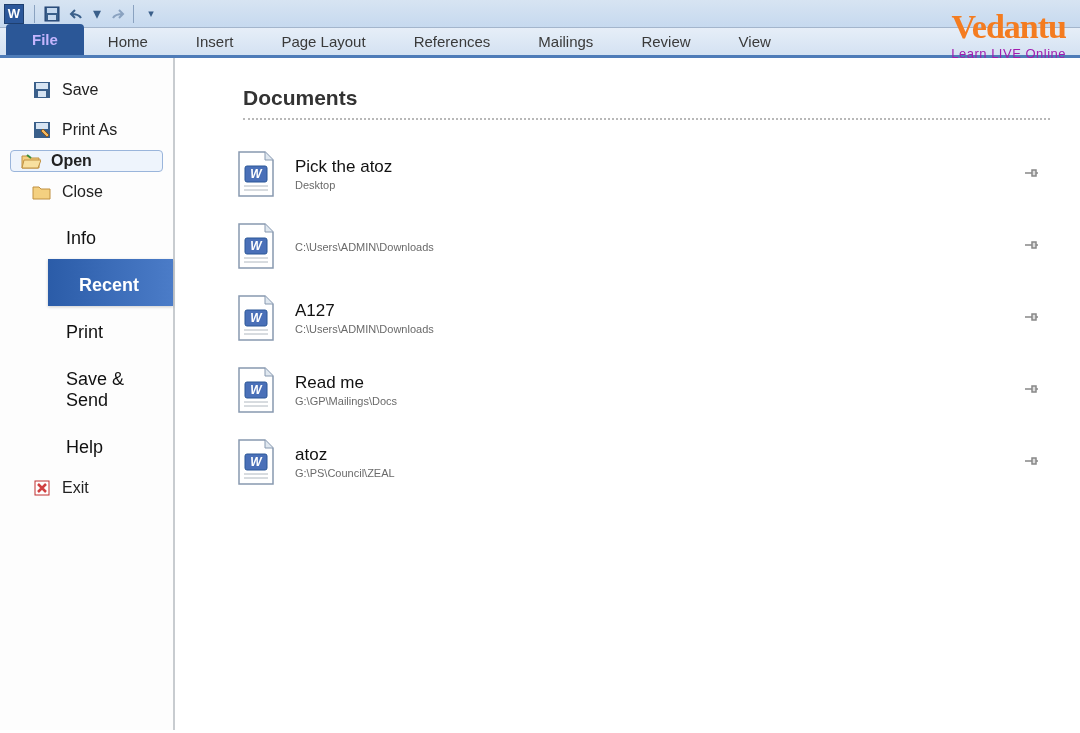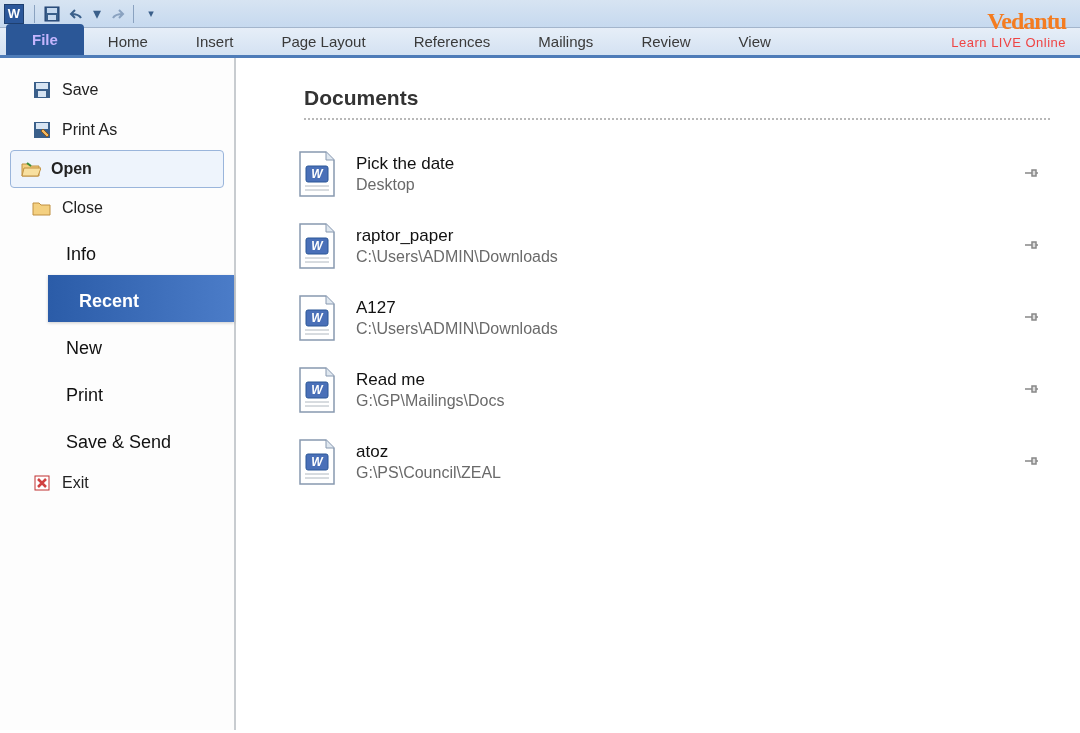--- a/index.html
+++ b/index.html
@@ -8,40 +8,40 @@
     .title-bar { height: 28px; background: linear-gradient(to bottom, #d7e4f2, #c6d9ef); display: flex; align-items: center; padding: 0 4px; border-bottom: 1px solid #a3b5cc; }
     .title-bar .app-icon { width: 20px; height: 20px; background: #2b579a; border: 1px solid #1e3f6f; display: flex; align-items: center; justify-content: center; color: white; font-weight: bold; font-size: 13px; margin-right: 6px; }
     .qat-btn { width: 24px; height: 20px; display: flex; align-items: center; justify-content: center; margin: 0 1px; color: #3a5f8a; }
     .qat-sep { width: 1px; height: 18px; background: #8aa2c0; margin: 0 4px; }
     
     .ribbon-tabs { height: 30px; background: linear-gradient(to bottom, #e6eef8, #d4e2f2); display: flex; align-items: flex-end; border-bottom: 3px solid #4e7cb8; padding-left: 6px; }
     .tab { padding: 6px 24px 5px; font-size: 15px; color: #3a3a3a; cursor: pointer; }
     .tab.active { background: #2b5797; color: #c4b5fd; font-weight: 600; border-radius: 4px 4px 0 0; padding: 7px 26px; }
     
     .backstage { display: flex; height: calc(733px - 61px); }
-    .side-menu { width: 236px; background: #fdfdfd; border-right: 2px solid #c8ccd0; padding-top: 12px; }
+    .side-menu { width: 175px; background: #fdfdfd; border-right: 2px solid #c8ccd0; padding-top: 12px; }
     .menu-item { display: flex; align-items: center; padding: 10px 18px; font-size: 16px; color: #222; cursor: pointer; }
-    .menu-item.selected { background: #eef4fc; border: 1px solid #9ab5db; border-radius: 4px; margin: 0 10px; padding: 8px 10px; font-weight: 600; }
+    .menu-item.selected { background: #eef4fc; border: 1px solid #9ab5db; border-radius: 4px; margin: 0 10px; padding: 0 10px; font-weight: 600; }
     .menu-item .mi-icon { width: 20px; height: 20px; margin-right: 10px; display: inline-flex; align-items: center; justify-content: center; }
     .menu-item.indent { padding-left: 32px; }
     .menu-section { padding: 16px 18px 10px; font-size: 18px; color: #111; margin-left: 48px; }
     .menu-section.active { background: linear-gradient(to right, #2b5ca8, #4b7cc8); color: white; font-weight: 600; box-shadow: 0 1px 3px rgba(0,0,0,0.2); padding-left: 31px; }
     
     .content { flex: 1; padding: 28px 30px 0 60px; }
     .section-header { font-size: 21px; font-weight: 700; color: #333; padding-bottom: 8px; border-bottom: 2px dotted #b8b8b8; margin-bottom: 18px; margin-left: 8px; }
     .doc-row { display: flex; align-items: center; padding: 12px 0; cursor: pointer; }
     .doc-icon { width: 42px; height: 48px; margin-right: 18px; flex-shrink: 0; }
     .doc-info { flex: 1; }
     .doc-name { font-size: 17px; color: #111; font-weight: 500; }
-    .doc-path { font-size: 16px; color: #6a6a6a; margin-top: 2px; }
+    .doc-path { font-size: 11px; color: #6a6a6a; margin-top: 2px; }
     .pin-icon { width: 20px; height: 20px; color: #888; cursor: pointer; margin-right: 8px; }
     
     .watermark { position: absolute; top: 8px; right: 14px; text-align: right; }
-    .watermark .brand { font-size: 24px; font-weight: 700; color: #f47c20; letter-spacing: -1px; font-family: "Comic Sans MS", cursive; }
-    .watermark .tagline { font-size: 13px; color: #ef4444; letter-spacing: 0.5px; text-align: right; }
+    .watermark .brand { font-size: 34px; font-weight: 700; color: #f47c20; letter-spacing: -1px; font-family: "Comic Sans MS", cursive; }
+    .watermark .tagline { font-size: 13px; color: #a21caf; letter-spacing: 0.5px; text-align: right; }
   </style>
 </head>
 <body>
 
 <div class="title-bar">
   <div class="app-icon">W</div>
   <div class="qat-sep"></div>
   <div class="qat-btn">
     <svg width="16" height="16" viewBox="0 0 16 16">
         <rect x="1" y="1" width="14" height="14" fill="#3a5f8a" stroke="#1e3f6f"></rect>
@@ -112,23 +112,23 @@
       <span class="mi-icon">
           <svg width="20" height="16" viewBox="0 0 20 16">
             <path d="M1 3 L7 3 L9 5 L18 5 L18 15 L1 15 Z" fill="#f4d080" stroke="#c09040"></path>
           </svg>
         </span>
       <span>Close</span>
     </div>
 
     <div class="menu-section">Info</div>
     <div class="menu-section active">Recent</div>
-    <div class="menu-section">New</div>
     <div class="menu-section">Print</div>
     <div class="menu-section">Save &amp; Send</div>
+    <div class="menu-section">Help</div>
 
     <div class="menu-item indent">
       <span class="mi-icon">
           <svg width="16" height="16" viewBox="0 0 16 16">
             <rect x="1" y="1" width="14" height="14" fill="#fff" stroke="#c03030"></rect>
             <path d="M4 4 L12 12 M12 4 L4 12" stroke="#d04040" stroke-width="2.5"></path>
           </svg>
         </span>
       <span>Exit</span>
     </div>
@@ -140,38 +140,37 @@
         <div class="doc-row">
           <div class="doc-icon"><svg width="42" height="48" viewBox="0 0 42 48">
               <path d="M4 2 L30 2 L38 10 L38 46 L4 46 Z" fill="#fff" stroke="#8899b0" stroke-width="1.5"></path>
               <path d="M30 2 L30 10 L38 10" fill="#e0e8f0" stroke="#8899b0"></path>
               <rect x="10" y="16" width="22" height="16" rx="2" fill="#4a70b8" stroke="#2b5797"></rect>
               <text x="21" y="28" font-size="12" font-weight="bold" fill="white" text-anchor="middle" font-style="italic">W</text>
               <line x1="9" y1="36" x2="33" y2="36" stroke="#b0b8c0"></line>
               <line x1="9" y1="40" x2="33" y2="40" stroke="#b0b8c0"></line>
             </svg></div>
     <div class="doc-info">
-      <div class="doc-name">Pick the date</div>
+      <div class="doc-name">Pick the atoz</div>
       <div class="doc-path">Desktop</div>
     </div>
     <div class="pin-icon"><svg width="18" height="18" viewBox="0 0 18 18">
               <path d="M3 9 L10 9 M10 6 L10 12 L14 12 L14 6 Z M14 9 L16 9" stroke="#888" stroke-width="1.5" fill="#ddd"></path>
             </svg></div>
         </div>
         <div class="doc-row">
           <div class="doc-icon"><svg width="42" height="48" viewBox="0 0 42 48">
               <path d="M4 2 L30 2 L38 10 L38 46 L4 46 Z" fill="#fff" stroke="#8899b0" stroke-width="1.5"></path>
               <path d="M30 2 L30 10 L38 10" fill="#e0e8f0" stroke="#8899b0"></path>
               <rect x="10" y="16" width="22" height="16" rx="2" fill="#4a70b8" stroke="#2b5797"></rect>
               <text x="21" y="28" font-size="12" font-weight="bold" fill="white" text-anchor="middle" font-style="italic">W</text>
               <line x1="9" y1="36" x2="33" y2="36" stroke="#b0b8c0"></line>
               <line x1="9" y1="40" x2="33" y2="40" stroke="#b0b8c0"></line>
             </svg></div>
     <div class="doc-info">
-      <div class="doc-name">raptor_paper</div>
       <div class="doc-path">C:\Users\ADMIN\Downloads</div>
     </div>
     <div class="pin-icon"><svg width="18" height="18" viewBox="0 0 18 18">
               <path d="M3 9 L10 9 M10 6 L10 12 L14 12 L14 6 Z M14 9 L16 9" stroke="#888" stroke-width="1.5" fill="#ddd"></path>
             </svg></div>
         </div>
         <div class="doc-row">
           <div class="doc-icon"><svg width="42" height="48" viewBox="0 0 42 48">
               <path d="M4 2 L30 2 L38 10 L38 46 L4 46 Z" fill="#fff" stroke="#8899b0" stroke-width="1.5"></path>
               <path d="M30 2 L30 10 L38 10" fill="#e0e8f0" stroke="#8899b0"></path>

